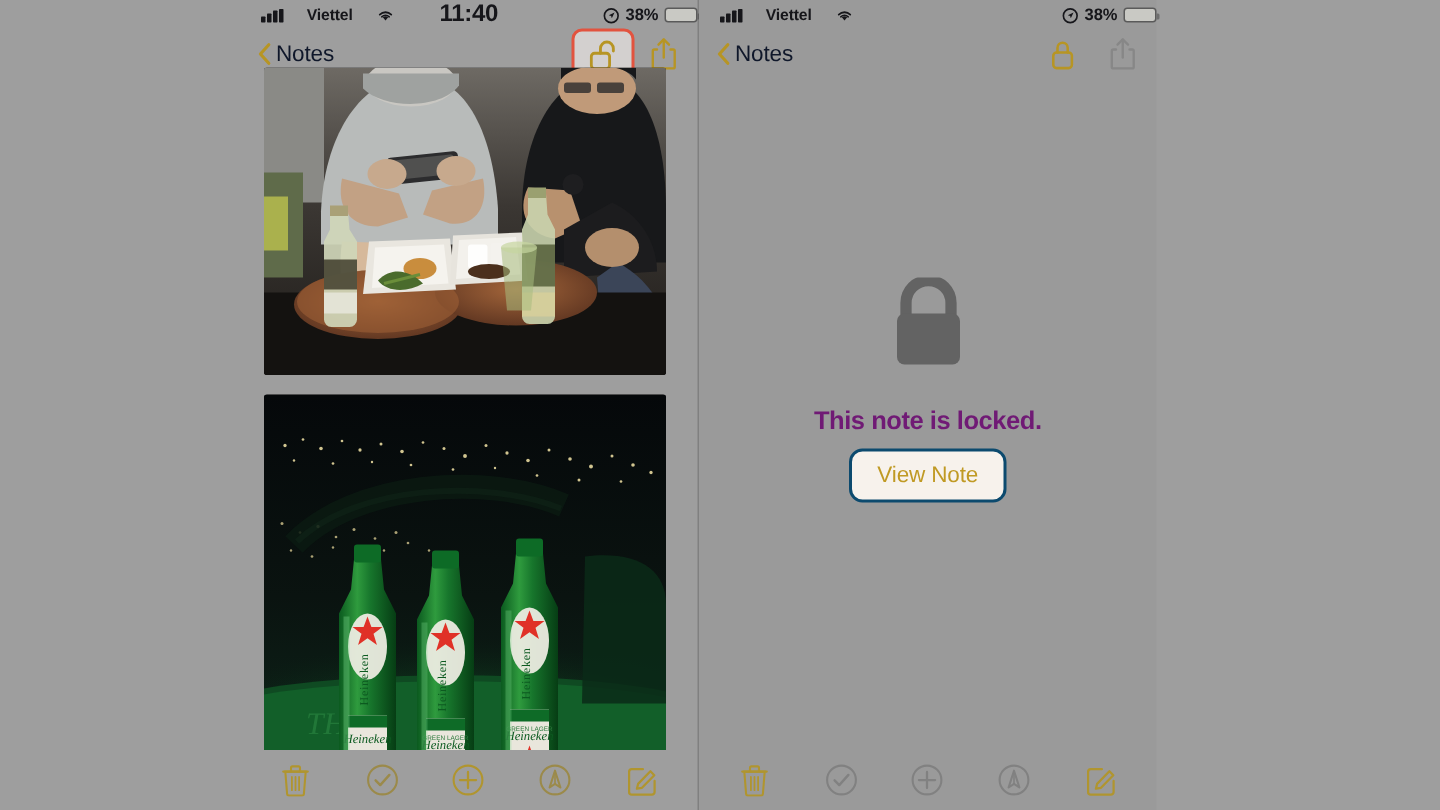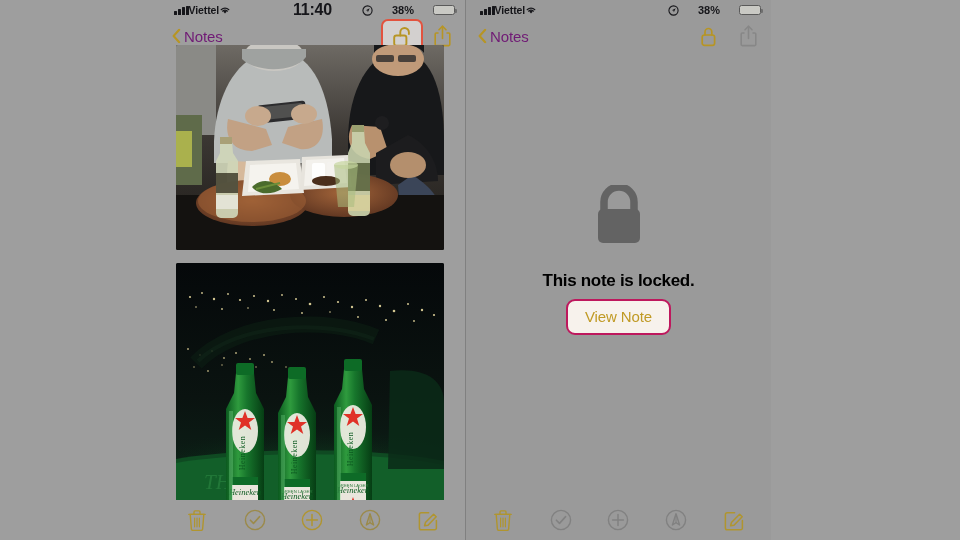--- a/index.html
+++ b/index.html
@@ -50,36 +50,36 @@
     align-items: center;
     color: #16161a;
     font-size: 11px;
     font-weight: bold;
   }
   .sb-left {
     position: absolute;
     left: 14px;
     display: flex;
     align-items: center;
-    gap: 0;
+    gap: 16px;
   }
   .sb-center {
     position: absolute;
     left: 0; right: 0;
     text-align: center;
     font-size: 16px;
     font-weight: bold;
     letter-spacing: -0.2px;
   }
   .sb-right {
     position: absolute;
-    right: 10px;
-    display: flex;
-    align-items: center;
-    gap: 19px;
+    right: 0;
+    display: flex;
+    align-items: center;
+    gap: 4px;
     font-size: 11px;
     font-weight: bold;
   }
   .bars {
     display: inline-flex;
     align-items: flex-end;
     gap: 1.5px;
     height: 9px;
   }
   .bars i {
@@ -125,21 +125,21 @@
     width: 100%;
     height: 32px;
   }
   .back-btn {
     position: absolute;
     left: 12px; top: 50%;
     transform: translateY(-50%);
     display: flex;
     align-items: center;
     gap: 3px;
-    color: #701a75;
+    color: #0f172a;
     font-size: 15px;
     letter-spacing: -0.1px;
   }
   .chev {
     width: 9px; height: 15px;
   }
   .nav-right {
     position: absolute;
     right: 10px; top: 50%;
     transform: translateY(-50%);
@@ -191,34 +191,34 @@
     left: 0; right: 0;
     top: 185px;
     text-align: center;
   }
   .lock-big {
     width: 58px; height: 64px;
     margin: 0 auto 22px;
     display: block;
   }
   .locked-text {
-    color: #000000;
+    color: #701a75;
     font-size: 17px;
     font-weight: bold;
     letter-spacing: -0.3px;
     margin-bottom: 8px;
   }
   .view-note-btn {
     display: inline-block;
     padding: 7px 17px 8px;
     background: #f7f2ec;
     color: #c09a24;
     font-size: 15px;
     letter-spacing: -0.1px;
-    border: 2px solid #be185d;
+    border: 2px solid #0c4a6e;
     border-radius: 9px;
     box-sizing: border-box;
   }
 
   
   .toolbar {
     position: absolute;
     left: 0; bottom: 0;
     width: 100%;
     height: 40px;

